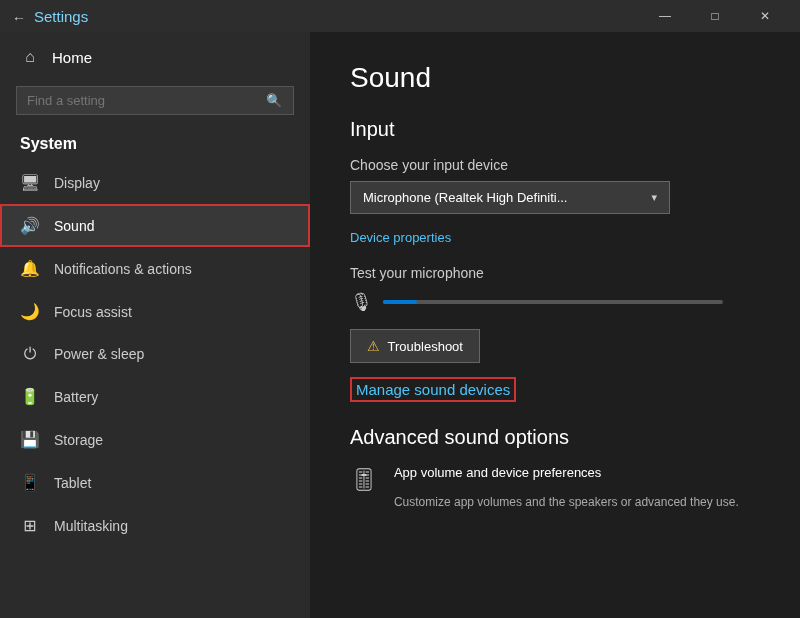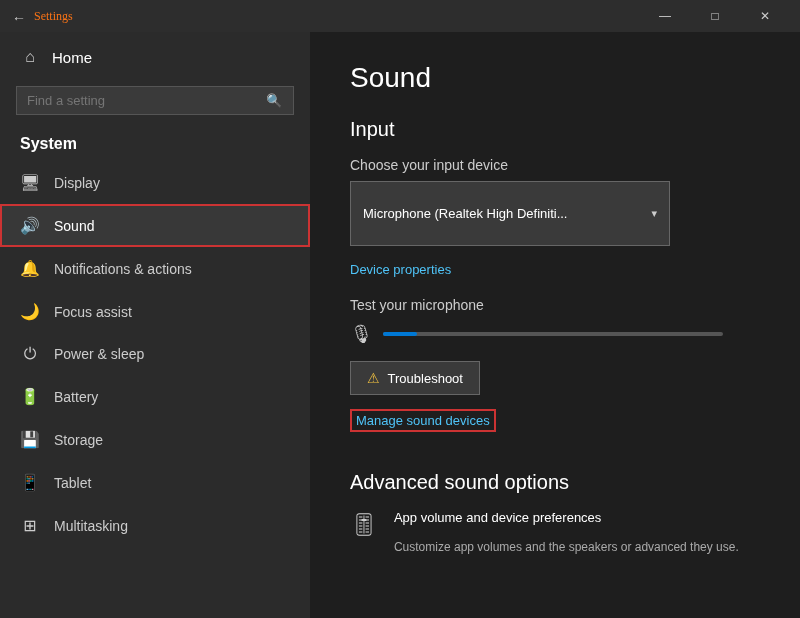--- a/index.html
+++ b/index.html
@@ -27,23 +27,22 @@
       display: flex;
       align-items: center;
       gap: 8px;
     }
     .title-bar-back {
       color: #ccc;
       font-size: 14px;
       cursor: pointer;
     }
     .title-bar-title {
-      font-size: 12px;
-      color: #f97316;
-      font-family: Liberation Serif, serif;
+      font-size: 15px;
+      color: #7dd3fc;
     }
     .title-bar-controls {
       margin-left: auto;
       display: flex;
       gap: 4px;
     }
     .title-bar-btn {
       width: 46px;
       height: 32px;
       display: flex;
@@ -145,21 +144,21 @@
     }
     .label {
       font-size: 14px;
       color: #ccc;
       margin-bottom: 8px;
     }
     .dropdown {
       background: #3a3a3a;
       border: 1px solid #666;
       color: #fff;
-      padding: 24px 12px;
+      padding: 8px 12px;
       font-size: 13px;
       display: flex;
       align-items: center;
       justify-content: space-between;
       width: 320px;
       cursor: pointer;
       margin-bottom: 14px;
     }
     .dropdown-chevron { font-size: 11px; color: #ccc; }
     .info-text {
@@ -211,24 +210,24 @@
       color: #fff;
       padding: 8px 16px;
       font-size: 13px;
       cursor: pointer;
       margin-bottom: 14px;
       width: fit-content;
     }
     .warn-icon { color: #f0c040; font-size: 14px; }
     .manage-link {
       color: #4fc3f7;
-      font-size: 13px;
+      font-size: 15px;
       cursor: pointer;
       display: inline-block;
-      margin-bottom: 39px;
+      margin-bottom: 24px;
       border: 2px solid #cc3333;
       padding: 2px 4px;
     }
     .advanced-title {
       font-size: 20px;
       font-weight: 400;
       margin-bottom: 16px;
       color: #fff;
     }
     .advanced-item {

